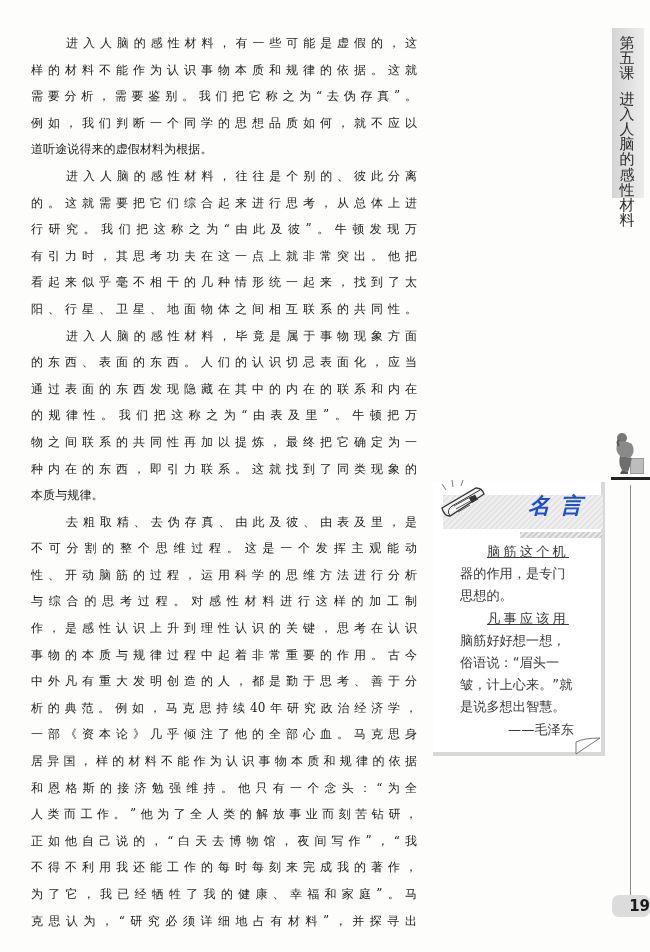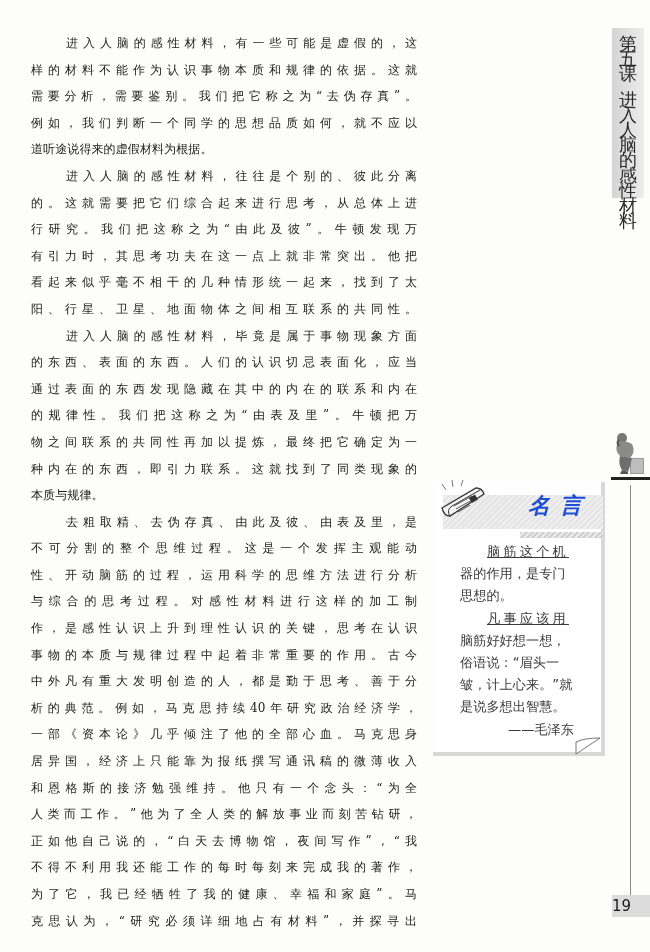--- a/index.html
+++ b/index.html
@@ -21,21 +21,21 @@
   .line.indent { padding-left: 35px; }
 
   
   .chapter-tab {
     position: absolute; left: 612px; top: 28px; width: 32px; height: 170px;
     background: linear-gradient(90deg, #d4d4d4, #e3e3e3 60%, #ececec);
   }
   .chapter-tab .vtext {
     position: absolute; left: 7px; top: 8px; width: 16px;
     font-family: "DejaVu Sans", "Liberation Sans", sans-serif;
-    font-size: 18px; line-height: 15.2px; color: #2b2b2b;
+    font-size: 15px; line-height: 15.2px; color: #2b2b2b;
     word-break: break-all; text-align: center;
   }
   .chapter-tab .gap { height: 10px; }
 
   
   .margin-rule {
     position: absolute; left: 630px; top: 485px; width: 1px; height: 410px;
     background: #8a8a8a;
   }
   .margin-hr {
@@ -81,22 +81,23 @@
   .qline.author { padding-left: 48px; }
   .page-curl {
     position: absolute; left: 574px; top: 736px; width: 28px; height: 20px;
   }
 
   
   .page-number {
     position: absolute; left: 612px; top: 895px; width: 38px; height: 22px;
     background: #dcdcdc;
     font-family: "DejaVu Sans", "Liberation Sans", sans-serif;
-    font-weight: normal; font-size: 15px; line-height: 22px; text-align: left;
+    font-weight: bold; font-size: 15px; line-height: 22px; text-align: right;
     color: #1a1a1a;
+    border-radius: 7px;
   }
 </style>
 </head>
 <body>
 
 <div class="chapter-tab">
   <div class="vtext">
     <div>第五课</div>
     <div class="gap"></div>
     <div>进入人脑的感性材料</div>
@@ -135,21 +136,21 @@
   <div>
     <div class="line indent">去粗取精、去伪存真、由此及彼、由表及里，是</div>
     <div class="line">不可分割的整个思维过程。这是一个发挥主观能动</div>
     <div class="line">性、开动脑筋的过程，运用科学的思维方法进行分析</div>
     <div class="line">与综合的思考过程。对感性材料进行这样的加工制</div>
     <div class="line">作，是感性认识上升到理性认识的关键，思考在认识</div>
     <div class="line">事物的本质与规律过程中起着非常重要的作用。古今</div>
     <div class="line">中外凡有重大发明创造的人，都是勤于思考、善于分</div>
     <div class="line">析的典范。例如，马克思持续40年研究政治经济学，</div>
     <div class="line">一部《资本论》几乎倾注了他的全部心血。马克思身</div>
-    <div class="line">居异国，经济上只能靠为报纸撰写通讯稿的微薄收入</div>
+    <div class="line">居异国，样的材料不能作为认识事物本质和规律的依据</div>
     <div class="line">和恩格斯的接济勉强维持。他只有一个念头：“为全</div>
     <div class="line">人类而工作。”他为了全人类的解放事业而刻苦钻研，</div>
     <div class="line">正如他自己说的，“白天去博物馆，夜间写作”，“我</div>
     <div class="line">不得不利用我还能工作的每时每刻来完成我的著作，</div>
     <div class="line">为了它，我已经牺牲了我的健康、幸福和家庭”。马</div>
     <div class="line">克思认为，“研究必须详细地占有材料”，并探寻出</div>
   </div>
 </div>
 
 <svg class="thinker" viewBox="0 0 36 48">

